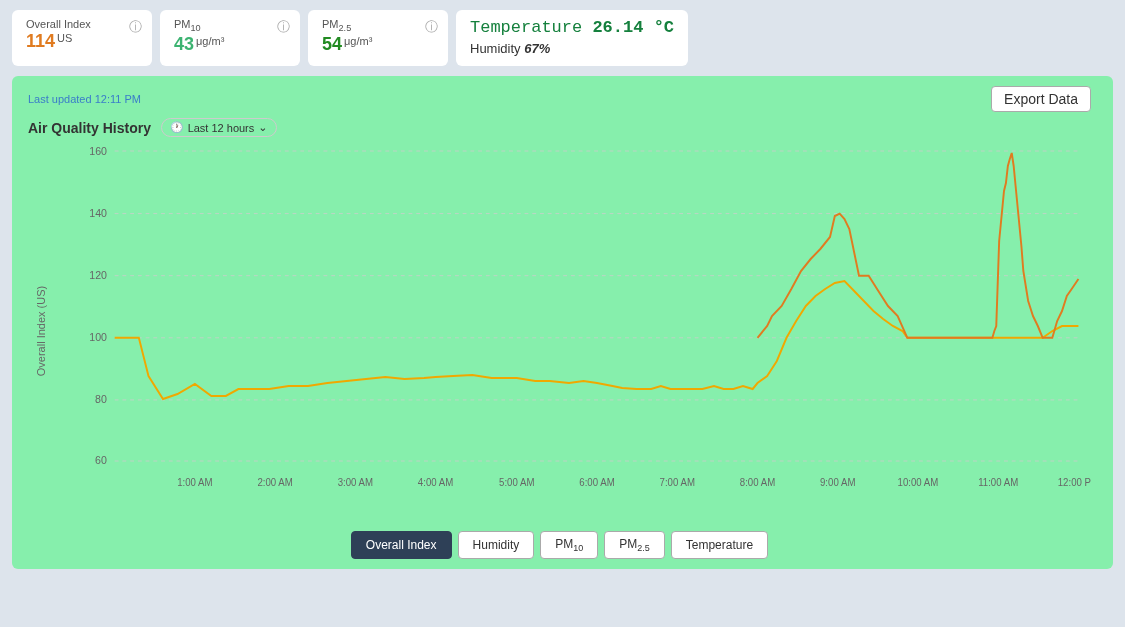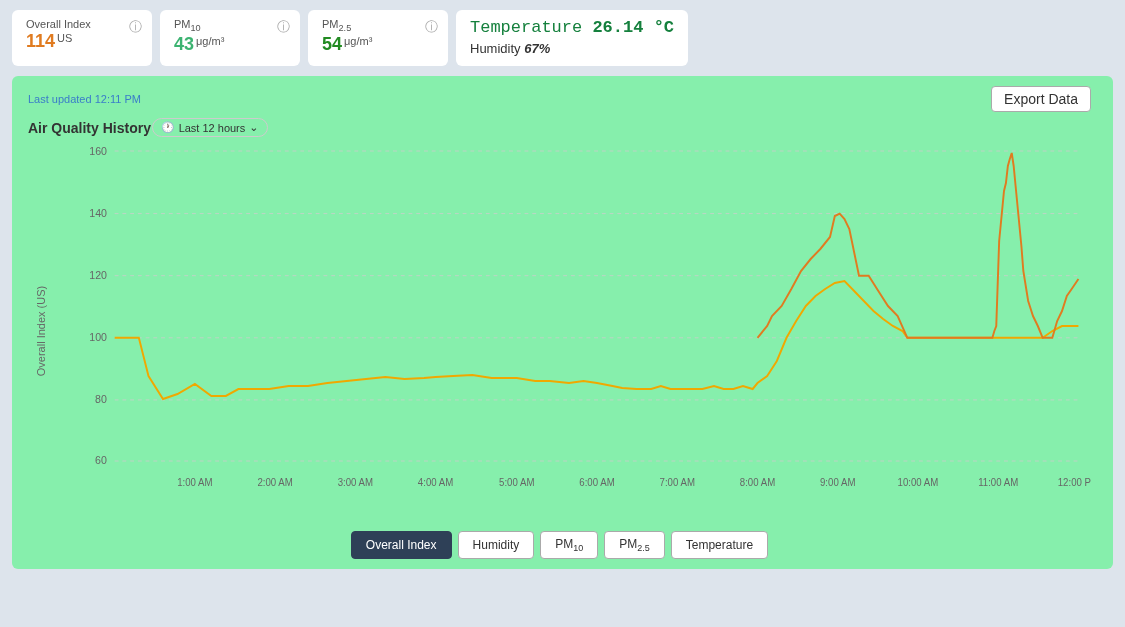--- a/index.html
+++ b/index.html
@@ -77,21 +77,21 @@
       border: 1px solid #aaa;
       border-radius: 4px;
       padding: 4px 12px;
       font-size: 14px;
       cursor: pointer;
       color: #333;
     }
     .chart-header {
       display: flex;
       align-items: center;
-      gap: 1px;
+      gap: 10px;
       margin-bottom: 4px;
     }
     .chart-title {
       font-size: 14px;
       font-weight: bold;
       color: #333;
     }
     .time-filter {
       display: flex;
       align-items: center;

